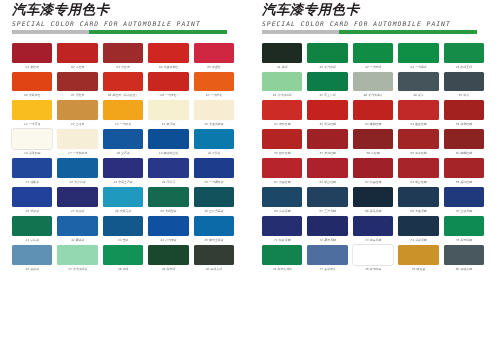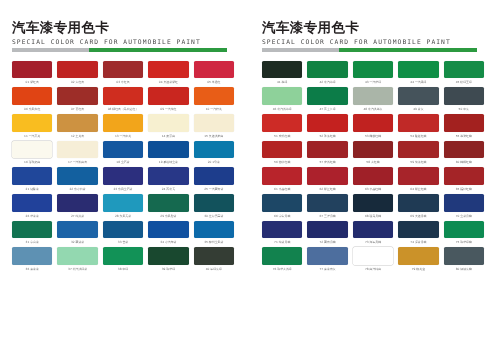--- a/index.html
+++ b/index.html
@@ -18,23 +18,24 @@
     height: 341px;
     display: flex;
     flex-direction: row;
     background: #ffffff;
     box-sizing: border-box;
   }
   .panel {
     width: 250px;
     height: 273px;
     box-sizing: border-box;
-    padding: 20px 10px 0 12px;
+    padding: 2px 10px 0 12px;
     display: flex;
     flex-direction: column;
+    font-style: italic;
   }
   .panel-header {
     flex: 0 0 auto;
   }
   .title-cn {
     font-family: "DejaVu Sans", sans-serif;
     font-size: 13.5px;
     font-weight: bold;
     color: #231f20;
     letter-spacing: 0.4px;

